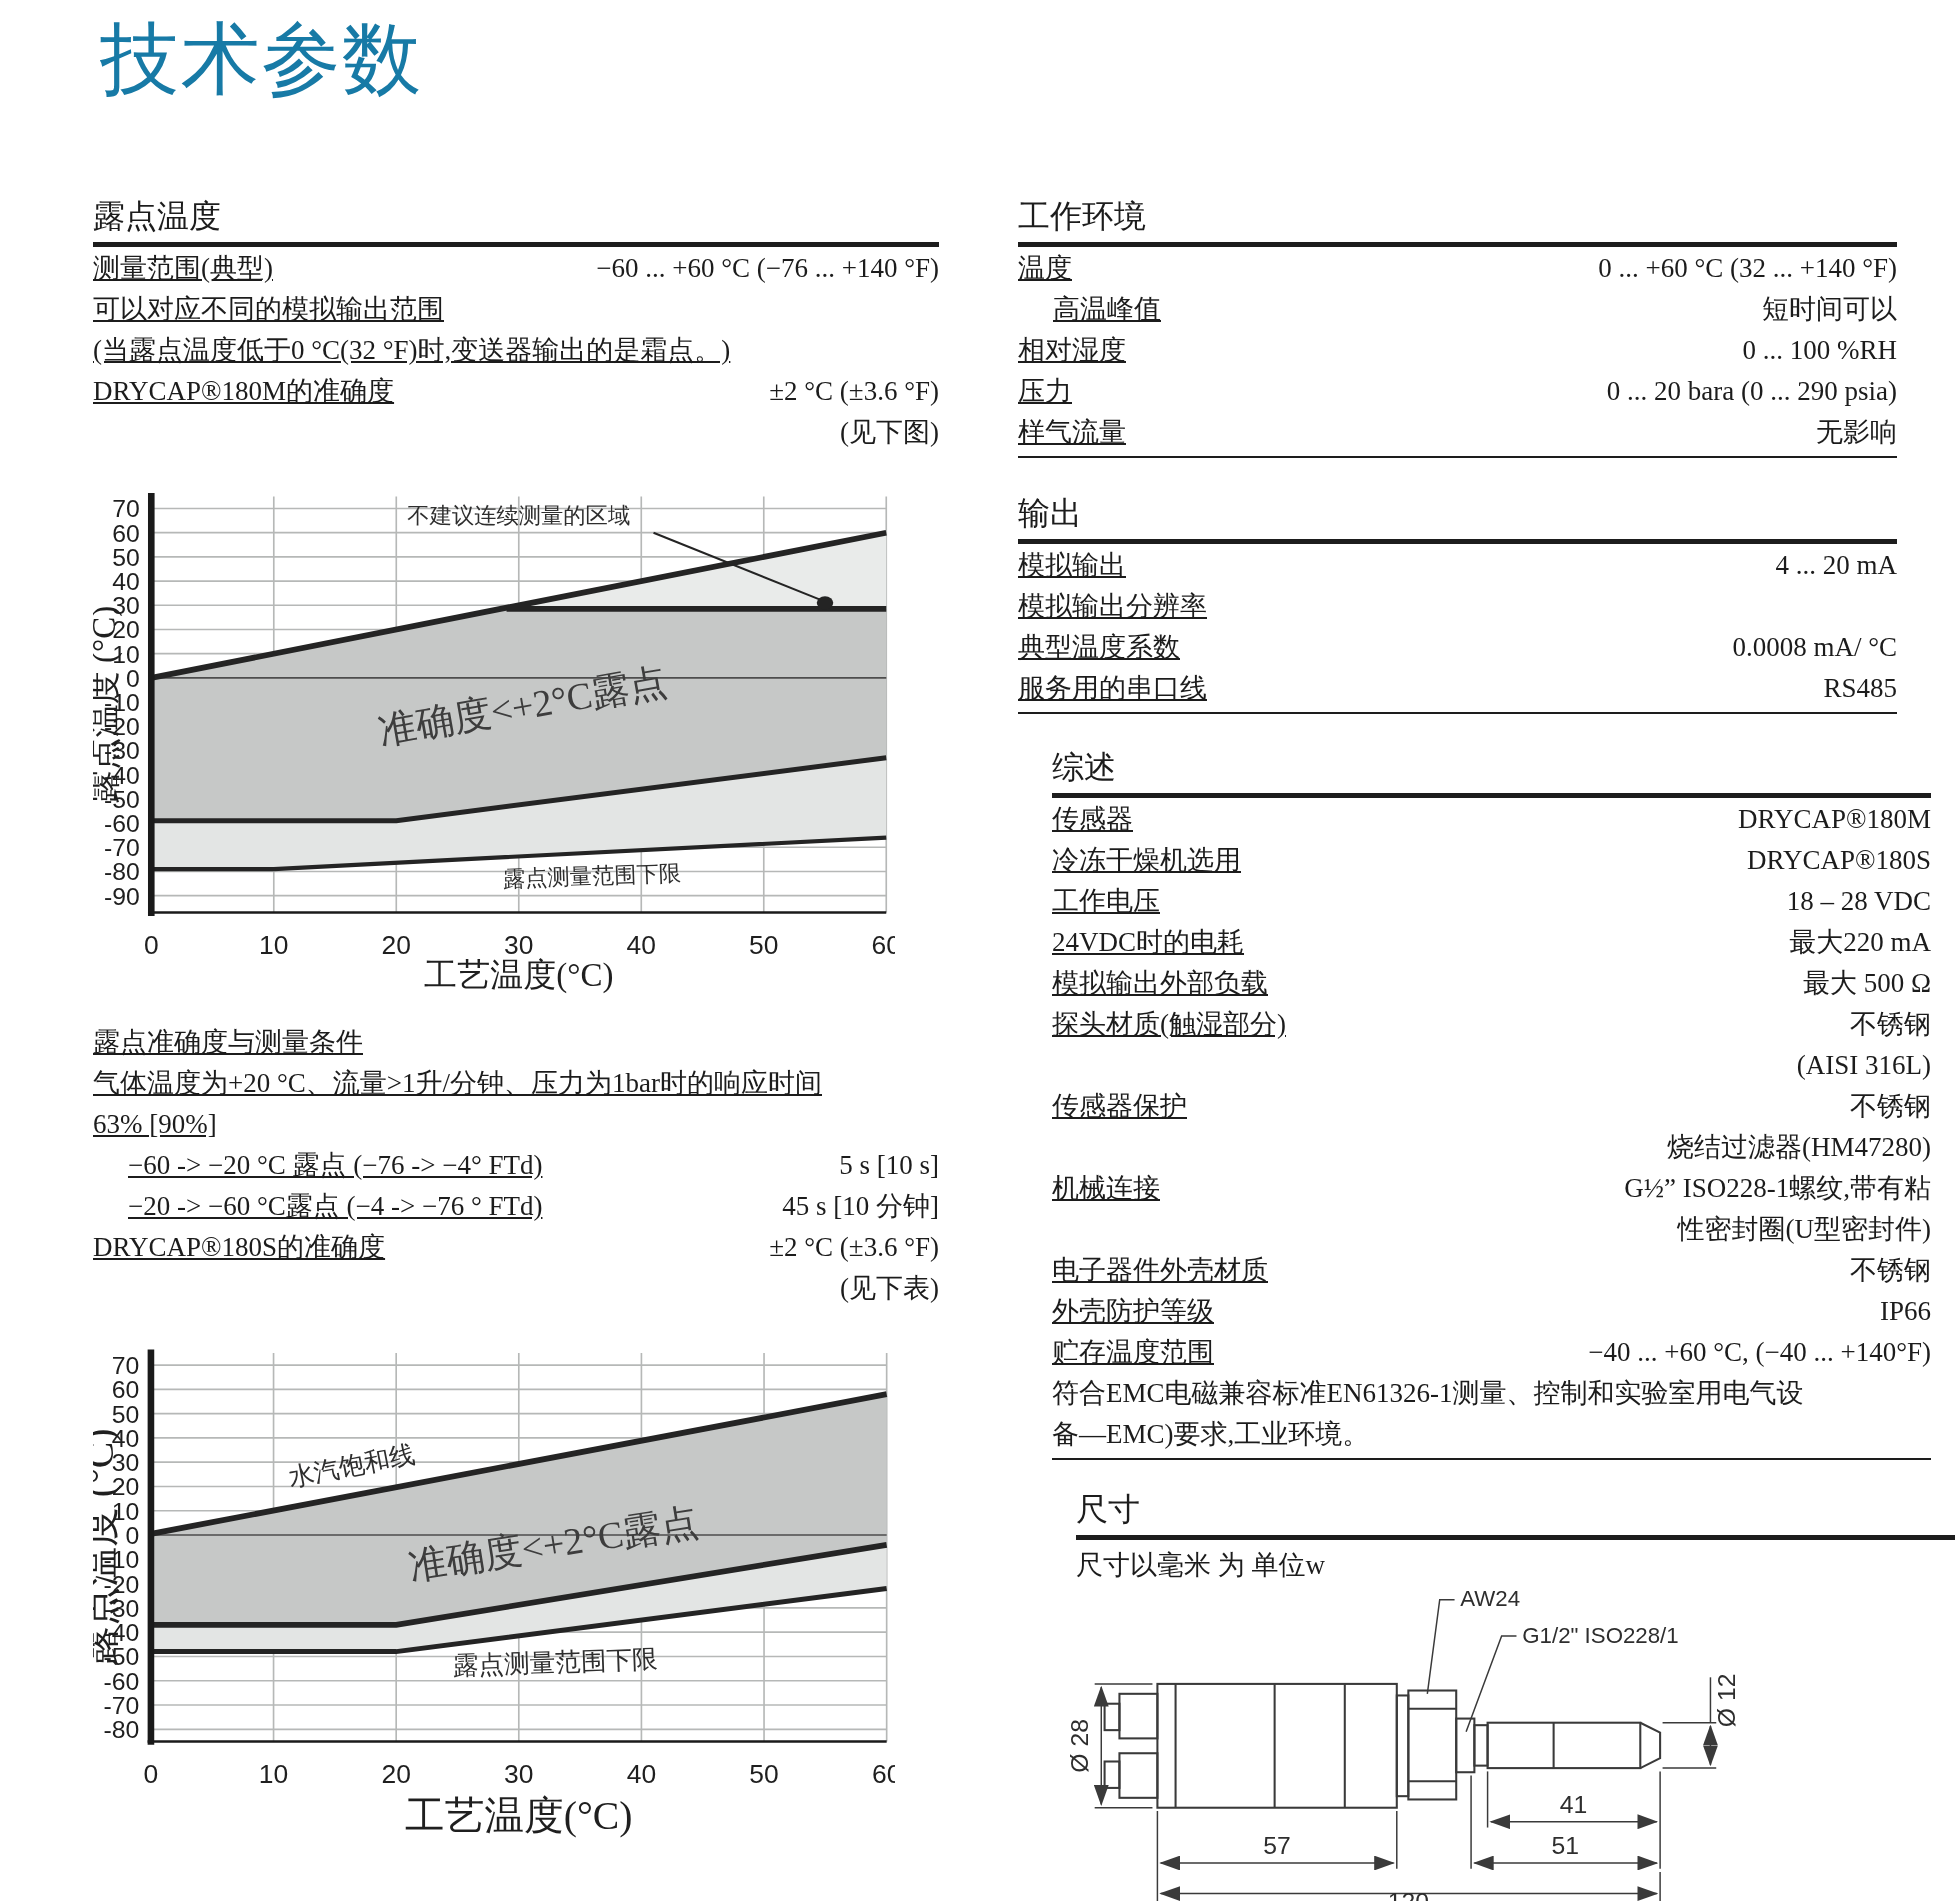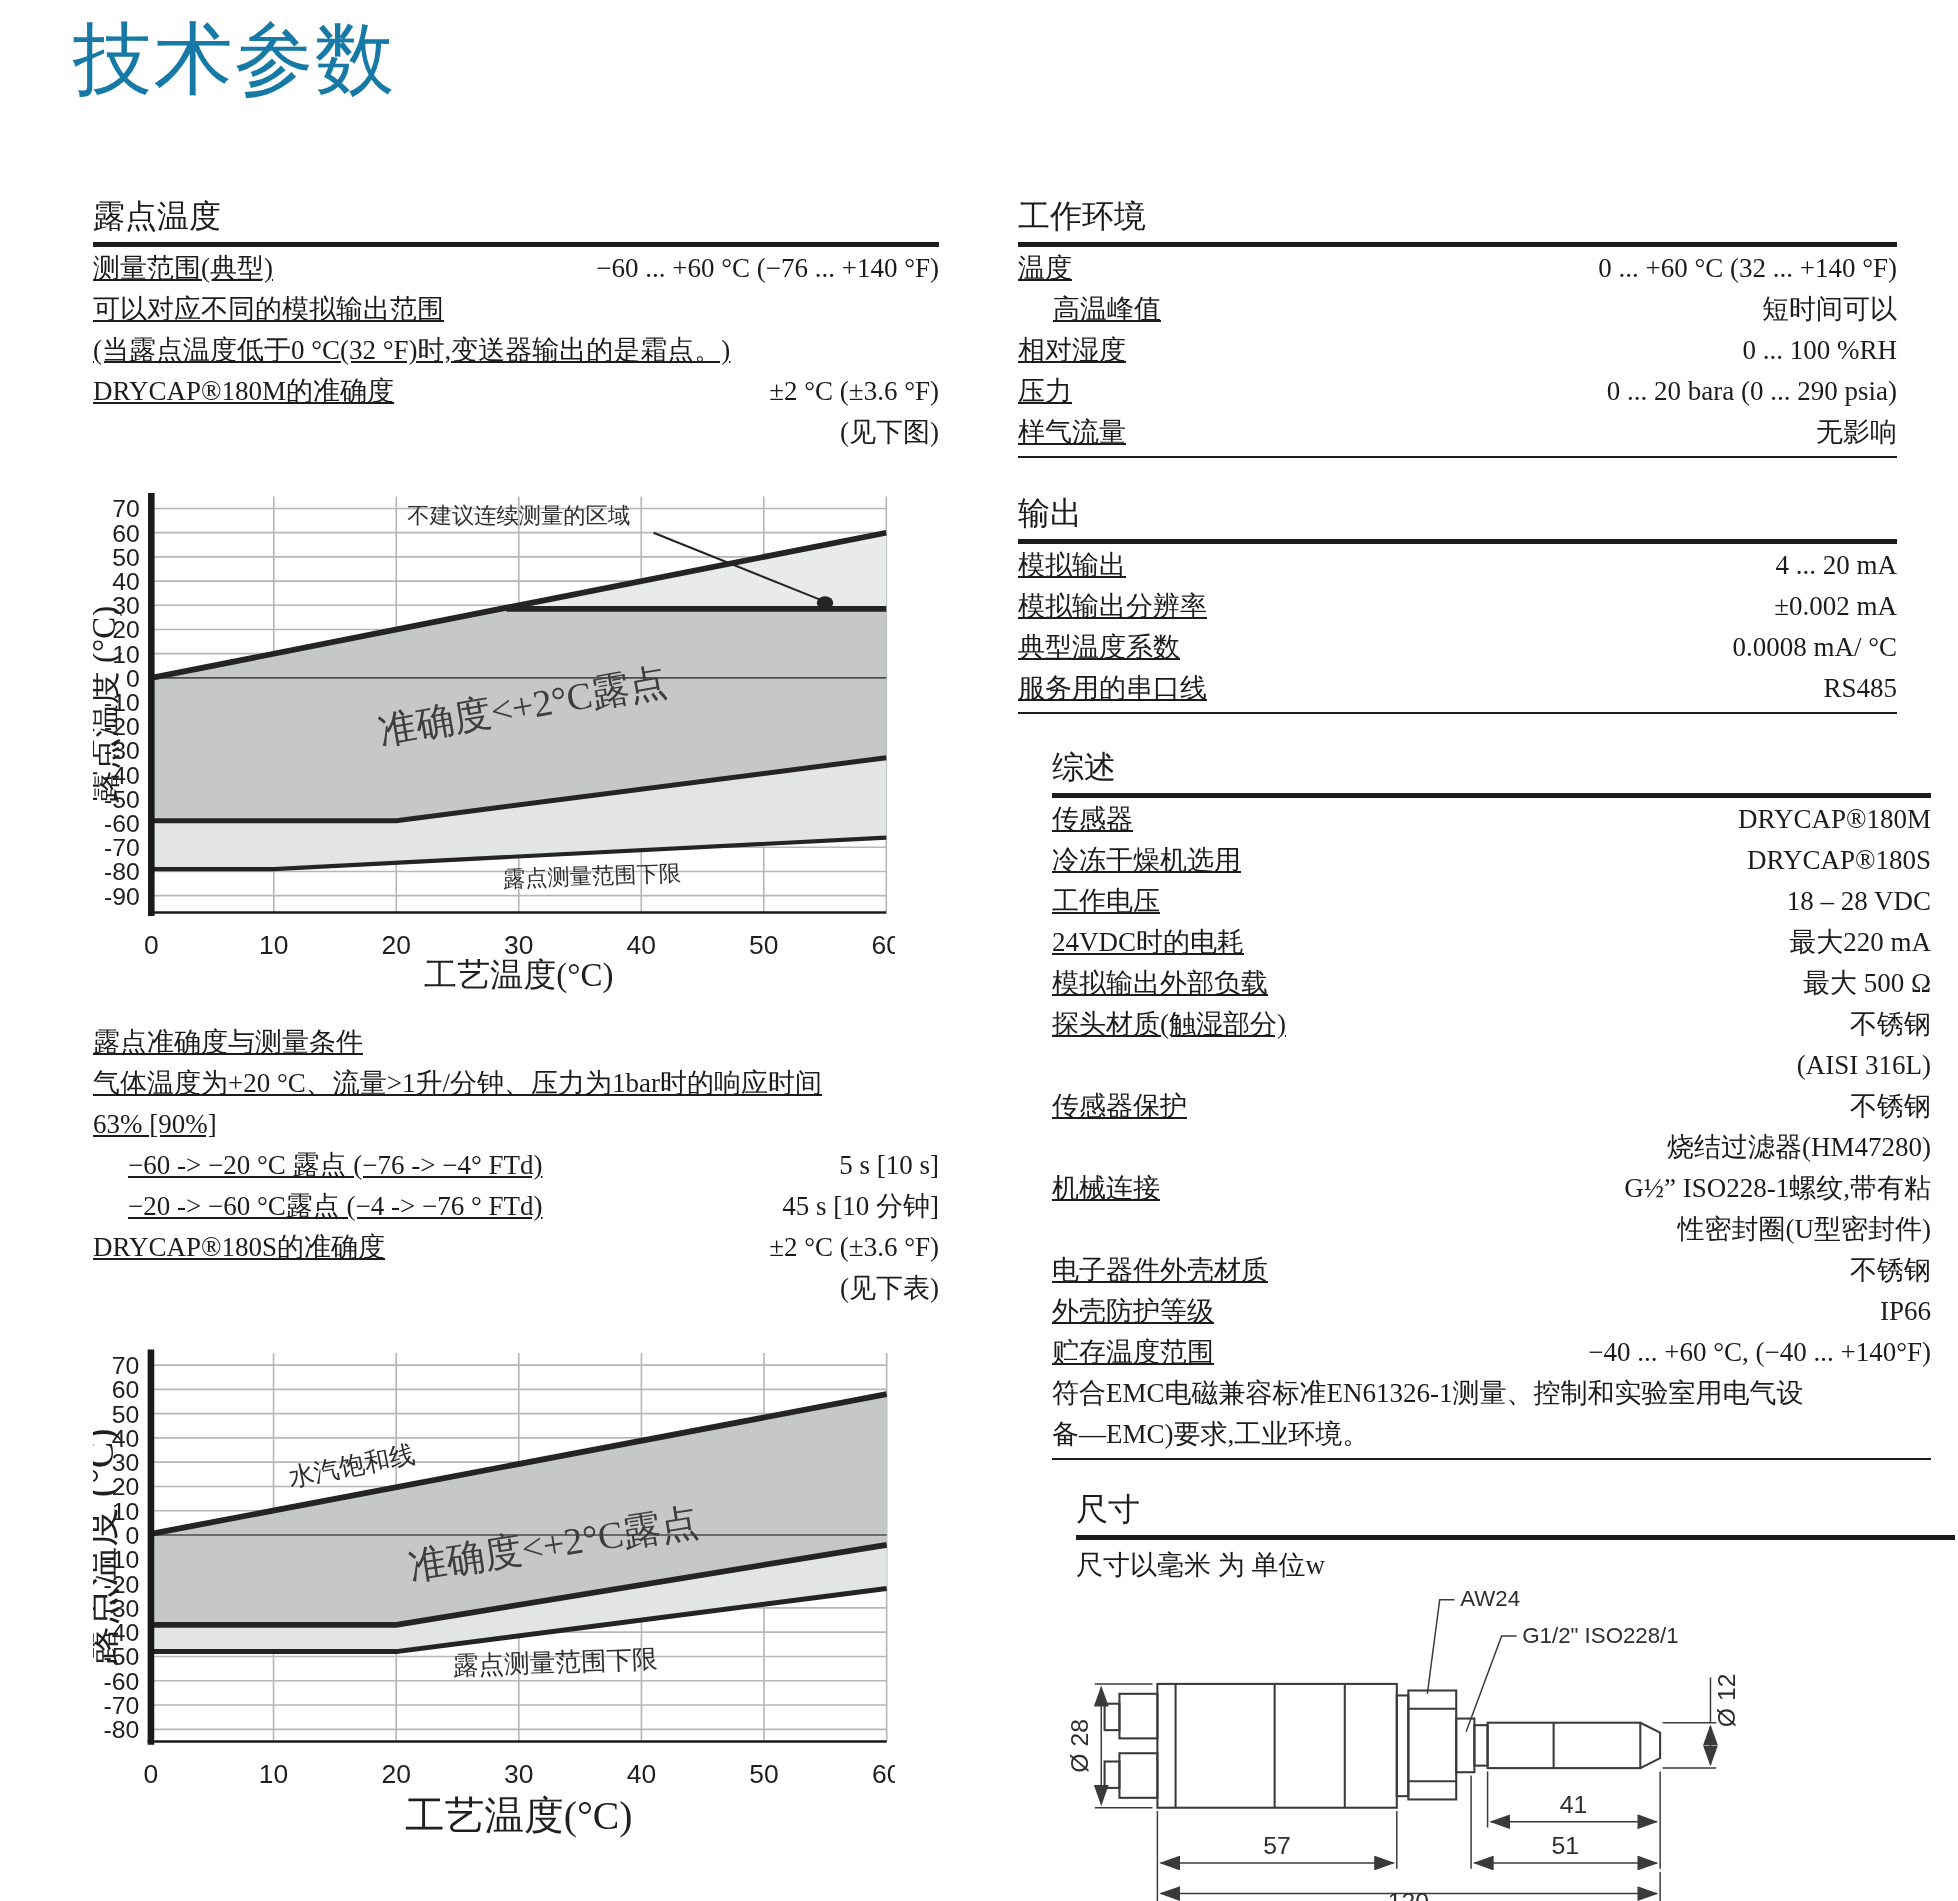--- a/index.html
+++ b/index.html
@@ -1,19 +1,19 @@
 <!DOCTYPE html>
 <html style="font-size:13.2px"><head>
 <meta charset="utf-8">
 <style>
   html,body{margin:0;padding:0;background:#ffffff;}
   .page{position:relative;width:1958px;height:1902px;background:#ffffff;overflow:hidden;
         font-family:"Liberation Serif","DejaVu Serif",serif;color:#1c1c1c;}
   .abs{position:absolute;}
-  .title{position:absolute;left:73px;top:6.6px;margin:0;font-size:79px;font-weight:400;
+  .title{position:absolute;left:100px;top:6.6px;margin:0;font-size:79px;font-weight:400;
          color:#177aa6;letter-spacing:1.7px;}
   .sec{position:absolute;}
   .sec-h{font-size:32px;padding-bottom:6.6px;border-bottom:5px solid #1d1d1d;line-height:38px;}
   .rows{padding-top:1.7px;}
   .row{display:flex;justify-content:space-between;align-items:flex-start;
        font-size:27px;line-height:41px;min-height:41px;}
   .row .lbl{white-space:pre;text-decoration:underline;}
   .row .val{text-align:right;white-space:pre-line;flex:1 1 auto;}
   .row .lbl.ind{padding-left:35px;}
   .end-rule{border-bottom:2.5px solid #1d1d1d;margin-top:2.5px;}
@@ -240,21 +240,20 @@
 
   <section class="sec" style="left:1018px;top:494px;width:879px">
     <div class="sec-h">输出</div>
     <div class="rows">
       <div class="row">
         <span class="lbl">模拟输出</span>
         <span class="val">4 ... 20 mA</span>
       </div>
       <div class="row">
         <span class="lbl">模拟输出分辨率</span>
-        <span class="val">±0.002 mA</span>
       </div>
       <div class="row">
         <span class="lbl">典型温度系数</span>
         <span class="val">0.0008 mA/ °C</span>
       </div>
       <div class="row">
         <span class="lbl">服务用的串口线</span>
         <span class="val">RS485</span>
       </div>
     </div>

